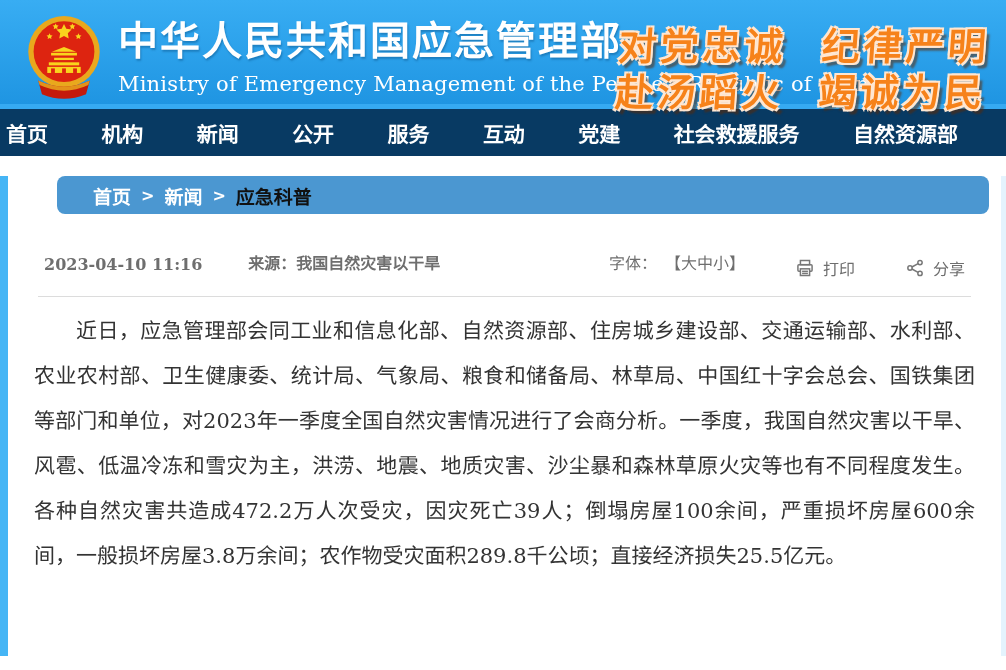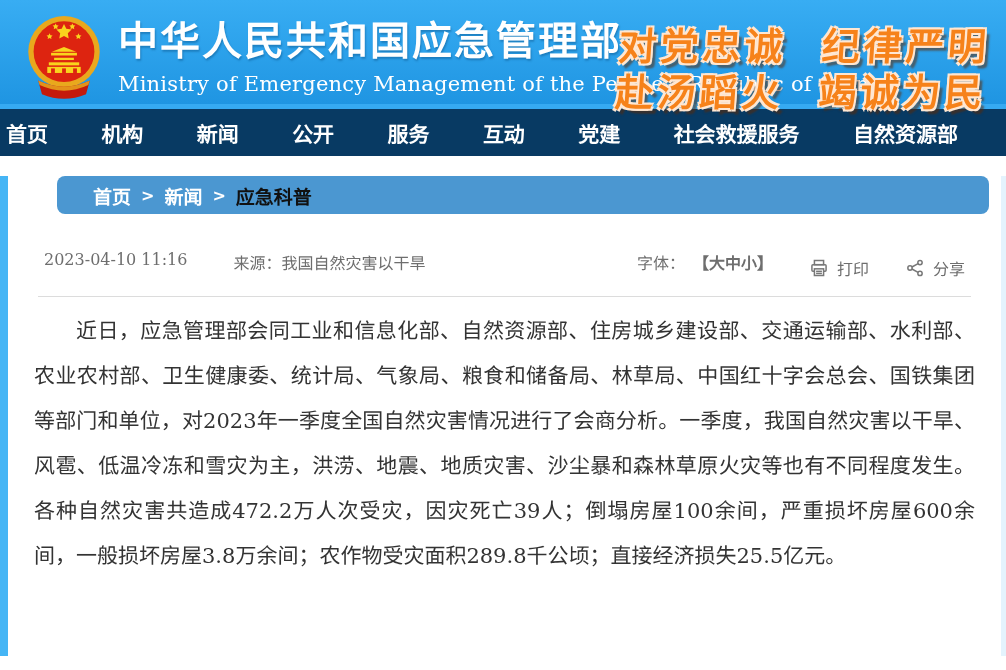--- a/index.html
+++ b/index.html
@@ -86,26 +86,26 @@
     text-align:center;margin-top:42px;
     font-size:24px;font-weight:bold;color:var(--body_text);
     letter-spacing:1px;
   }
   .meta{
     margin-top:30px;padding:0 12px;
     display:flex;align-items:center;justify-content:space-between;
     color:var(--meta_gray);font-size:16px;
     font-family:"DejaVu Serif","Liberation Serif",serif;
   }
-  .meta-left{display:flex;align-items:flex-start;gap:46px;}
-  .meta-right{display:flex;align-items:center;gap:36px;}
+  .meta-left{display:flex;align-items:flex-end;gap:46px;font-weight:bold;}
+  .meta-right{display:flex;align-items:center;gap:50px;}
   .meta-item{display:flex;align-items:center;gap:8px;}
   .meta-action{cursor:pointer;margin-top:12px;}
   .meta-icon{width:20px;height:20px;display:inline-block;}
-  .font-size-ctl{cursor:pointer;font-weight:bold;}
+  .font-size-ctl{cursor:pointer;}
   .divider{border-bottom:1px solid var(--divider_gray);margin:16px 6px 0 6px;}
 
   .article-body{
     margin-top:12px;padding:0 2px;
     font-family:"DejaVu Serif","Liberation Serif",serif;
     font-size:21px;line-height:45px;color:var(--body_text);
     text-align:justify;text-indent:2em;
   }
 </style>
 </head>

